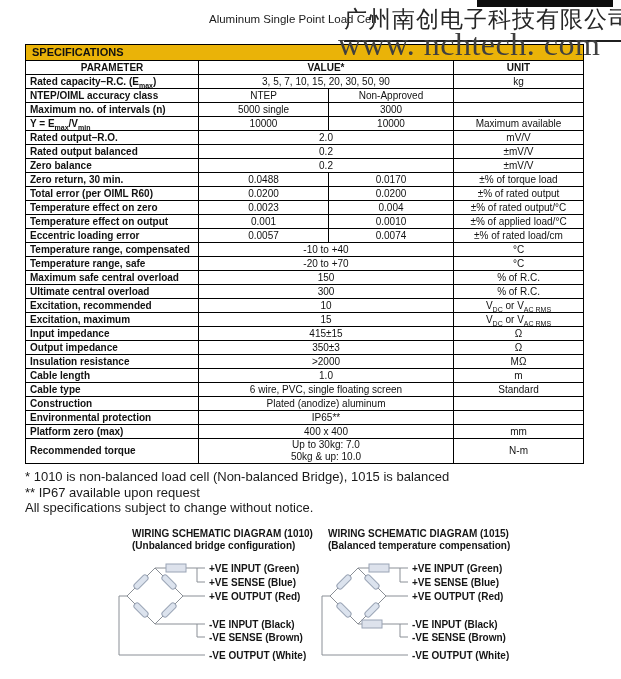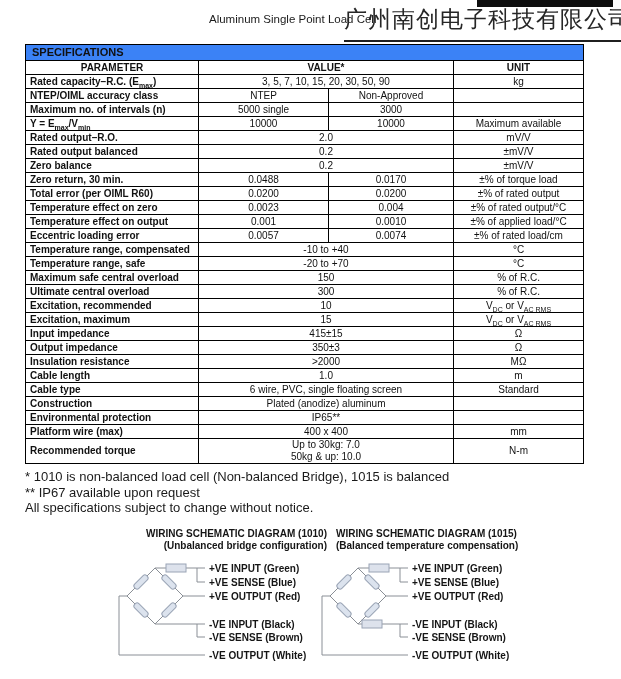--- a/index.html
+++ b/index.html
@@ -9,49 +9,50 @@
   .topbar{position:absolute;left:477px;top:0;width:136px;height:7px;background:#0e0e0e;}
   .doc-title{position:absolute;left:209px;top:13px;font-size:11.5px;color:#1b1b1b;white-space:nowrap;}
   .cn-wm{position:absolute;left:344px;top:4px;font-size:23px;color:#262626;letter-spacing:1px;white-space:nowrap;z-index:4;}
   .cn-underline{position:absolute;left:344px;top:40px;width:277px;height:2px;background:#1f1f1f;z-index:4;}
   .url-wm{position:absolute;left:338px;top:26px;font-family:"Liberation Serif","DejaVu Serif",serif;
           font-size:32px;color:#3f3f3f;white-space:nowrap;z-index:5;letter-spacing:.5px;}
 
   table.spec{position:absolute;left:25px;top:44px;width:558px;border-collapse:collapse;table-layout:fixed;z-index:1;}
   .spec th,.spec td{border:1px solid #000;font-size:10px;padding:0 4px;height:13px;color:#111;line-height:1.18;overflow:hidden;}
   .spec th{font-weight:bold;text-align:center;}
-  .spec th.section{background:#3b82f6;text-align:left;font-size:11px;height:15px;padding-left:6px;}
+  .spec th.section{background:#eab308;text-align:left;font-size:11px;height:15px;padding-left:6px;}
   .spec td.p{font-weight:bold;text-align:left;}
   .spec td.v,.spec td.u{text-align:center;}
   sub{font-size:7px;line-height:0;}
 
   .footnotes{position:absolute;left:25px;top:469px;font-size:13px;color:#1a1a1a;line-height:15.5px;z-index:1;}
 
   .diagram{position:absolute;top:528px;}
-  .d1010{left:113px;width:214px;text-align:right;}
+  .d1010{left:113px;width:214px;}
   .d1015{left:316px;width:248px;}
   .dtitle{font-size:10px;font-weight:bold;line-height:12px;color:#151515;white-space:nowrap;}
   .d1010 .dtitle{margin-left:19px;}
-  .d1015 .dtitle{margin-left:20px;}
+  .d1015 .dtitle{margin-left:12px;}
   .diagram svg{display:block;margin-top:4px;}
   svg text{font-family:"Liberation Sans","DejaVu Sans",sans-serif;font-size:10px;font-weight:bold;fill:#151515;}
   .wire{stroke:#8a8f96;stroke-width:1;fill:none;}
   .bridge{fill:none;stroke:#8a8f96;stroke-width:1;}
   .gauge{fill:#dce3ee;stroke:#9aa4b5;stroke-width:1;}
   .resistor{fill:#dde2ec;stroke:#9aa4b5;stroke-width:1;}
 </style>
 </head>
 <body>
 
 <div class="page">
 
   <div class="topbar"></div>
   <div class="doc-title">Aluminum Single Point Load Cell</div>
   <div class="cn-wm">广州南创电子科技有限公司</div>
   <div class="cn-underline"></div>
+  <div class="url-wm">www. nchtech. com</div>
 
   <table class="spec">
     <colgroup>
       <col style="width:173px">
         <col style="width:130px">
         <col style="width:125px">
         <col style="width:130px">
     </colgroup>
     <thead>
       <tr>
@@ -191,21 +192,21 @@
           <td class="p">Construction</td>
           <td class="v" colspan="2">Plated (anodize) aluminum</td>
           <td class="u"></td>
         </tr>
         <tr>
           <td class="p">Environmental protection</td>
           <td class="v" colspan="2">IP65**</td>
           <td class="u"></td>
         </tr>
         <tr>
-          <td class="p">Platform wire (max)</td>
+          <td class="p">Platform zero (max)</td>
           <td class="v" colspan="2">400 x 400</td>
           <td class="u">mm</td>
         </tr>
         <tr>
           <td class="p">Recommended torque</td>
           <td class="v" colspan="2">Up to 30kg: 7.0<br>50kg &amp; up: 10.0</td>
           <td class="u">N-m</td>
         </tr>
       </tbody>
   </table>

